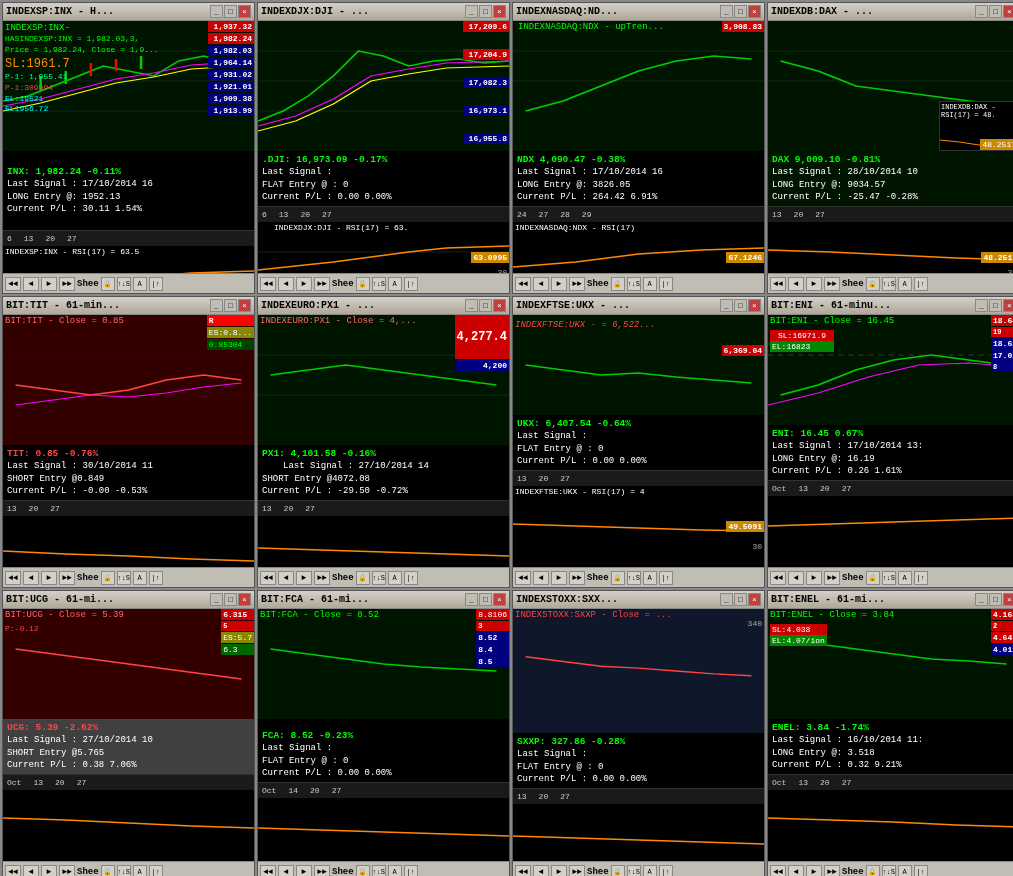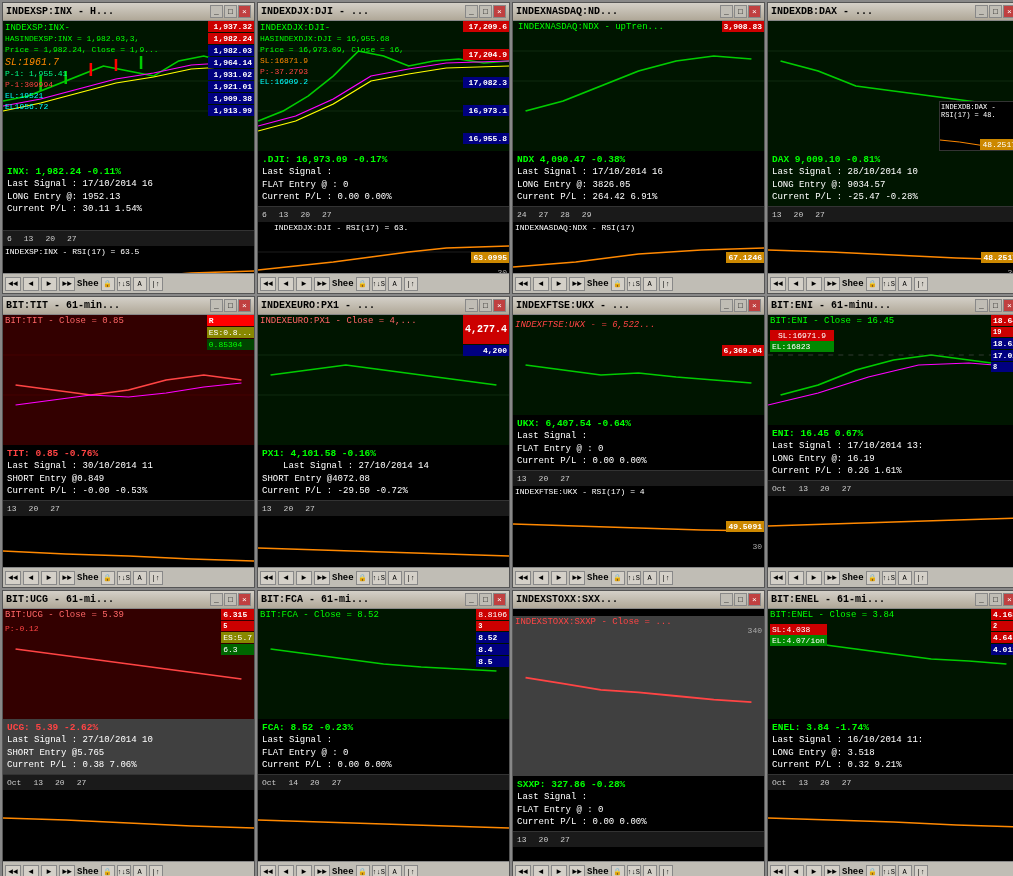--- a/index.html
+++ b/index.html
@@ -156,21 +156,21 @@
     </div>
     <div class="panel-body">
       <div class="chart-container">
 
         <div style="background:#001500; height:130px; position:relative; overflow:hidden;">
 
           <div style="position:absolute;top:0;left:0;z-index:5;font-size:9px;line-height:1.35;padding:1px 2px;">
             <div style="color:#00ff00;">INDEXSP:INX-</div>
             <div style="color:#00ff00;font-size:8px;">HASINDEXSP:INX = 1,982.03,3,</div>
             <div style="color:#00ff00;font-size:8px;">Price = 1,982.24, Close = 1,9...</div>
-            <div style="color:#fff;font-size:10px;font-style:italic;">
+            <div style="color:#fff;font-size:12px;">
               <span style="color:#ff8800;">SL:1961.7</span>
             </div>
             <div style="color:#00ff88;font-size:8px;">P-1: 1,955.41</div>
             <div style="color:#ff4444;font-size:8px;">P-1:309994</div>
             <div style="color:#00ffff;font-size:8px;">EL:19521</div>
             <div style="color:#00ffff;font-size:8px;">EL1956.72</div>
           </div>
 
           <div style="position:absolute;right:0;top:0;display:flex;flex-direction:column;gap:1px;z-index:10;">
             <div style="background:#cc0000;color:#fff;font-size:8px;padding:1px 2px;font-weight:bold;min-width:46px;text-align:right;">1,937.32</div>
@@ -248,28 +248,20 @@
       <span class="panel-titlebar-text">INDEXDJX:DJI - ...</span>
       <div class="titlebar-buttons">
         <div class="titlebar-btn">_</div>
         <div class="titlebar-btn">□</div>
         <div class="titlebar-btn" style="background:#c04040;color:#fff;">×</div>
       </div>
     </div>
     <div class="panel-body">
       <div class="chart-container">
         <div style="background:#001500;height:130px;position:relative;overflow:hidden;">
-          <div style="position:absolute;top:0;left:0;z-index:5;font-size:9px;line-height:1.35;padding:1px 2px;">
-            <div style="color:#00ff00;">INDEXDJX:DJI-</div>
-            <div style="color:#00ff00;font-size:8px;">HASINDEXDJX:DJI = 16,955.68</div>
-            <div style="color:#00ff00;font-size:8px;">Price = 16,973.09, Close = 16,</div>
-            <div style="color:#ff8800;font-size:8px;">SL:16871.9</div>
-            <div style="color:#ff4444;font-size:8px;">P:-37.2793</div>
-            <div style="color:#00ffff;font-size:8px;">EL:16909.2</div>
-          </div>
           <div style="position:absolute;right:0;top:0;display:flex;flex-direction:column;gap:17px;z-index:10;">
             <div style="background:#cc0000;color:#fff;font-size:8px;padding:1px 2px;font-weight:bold;min-width:46px;text-align:right;">17,209.6</div>
             <div style="background:#cc0000;color:#fff;font-size:8px;padding:1px 2px;font-weight:bold;min-width:46px;text-align:right;">17,204.9</div>
             <div style="background:#000080;color:#fff;font-size:8px;padding:1px 2px;font-weight:bold;min-width:46px;text-align:right;">17,082.3</div>
             <div style="background:#000080;color:#fff;font-size:8px;padding:1px 2px;font-weight:bold;min-width:46px;text-align:right;">16,973.1</div>
             <div style="background:#000080;color:#fff;font-size:8px;padding:1px 2px;font-weight:bold;min-width:46px;text-align:right;">16,955.8</div>
             <div style="background:#000080;color:#fff;font-size:8px;padding:1px 2px;font-weight:bold;min-width:46px;text-align:right;">16,825.2</div>
             <div style="background:#000080;color:#fff;font-size:8px;padding:1px 2px;font-weight:bold;min-width:46px;text-align:right;">16,468.1</div>
           </div>
           <svg class="chart-svg" viewBox="0 0 200 130" preserveAspectRatio="none">
@@ -502,21 +494,21 @@
         <div class="titlebar-btn">_</div>
         <div class="titlebar-btn">□</div>
         <div class="titlebar-btn" style="background:#c04040;color:#fff;">×</div>
       </div>
     </div>
     <div class="panel-body">
       <div class="chart-container">
         <div style="background:#001500;height:130px;position:relative;overflow:hidden;">
           <div style="position:absolute;top:0;left:0;z-index:5;font-size:9px;color:#ff6666;padding:1px 2px;">INDEXEURO:PX1 - Close = 4,...</div>
           <div style="position:absolute;right:0;top:0;display:flex;flex-direction:column;gap:1px;z-index:10;">
-            <div style="background:#cc0000;color:#fff;font-size:10px;padding:9px 2px;font-weight:bold;min-width:40px;text-align:right;">4,277.4</div>
+            <div style="background:#cc0000;color:#fff;font-size:12px;padding:15px 2px;font-weight:bold;min-width:40px;text-align:right;">4,277.4</div>
             <div style="background:#000080;color:#fff;font-size:8px;padding:1px 2px;font-weight:bold;min-width:40px;text-align:right;">4,200</div>
           </div>
           <svg class="chart-svg" viewBox="0 0 200 130" preserveAspectRatio="none">
             <line x1="0" y1="40" x2="200" y2="40" stroke="#1a3a1a" stroke-width="0.5"></line>
             <line x1="0" y1="80" x2="200" y2="80" stroke="#1a3a1a" stroke-width="0.5"></line>
             <polyline points="10,60 40,55 70,50 100,55 130,60 160,65 190,70" fill="none" stroke="#00cc00" stroke-width="1.5"></polyline>
           </svg>
         </div>
         <div class="info-block" style="background:#000;padding:2px 4px;">
           <div style="color:#00ff00;font-size:9.5px;font-weight:bold;">PX1:  4,101.58 -0.16%</div>
@@ -746,21 +738,21 @@
             <div style="background:#cc0000;color:#fff;font-size:8px;padding:1px 2px;font-weight:normal;">8.8106</div>
             <div style="background:#cc0000;color:#fff;font-size:7px;padding:1px 2px;font-weight:bold;">3</div>
             <div style="background:#000080;color:#fff;font-size:8px;padding:1px 2px;font-weight:bold;">8.52</div>
             <div style="background:#000080;color:#fff;font-size:8px;padding:1px 2px;font-weight:bold;">8.4</div>
             <div style="background:#000080;color:#fff;font-size:8px;padding:1px 2px;font-weight:bold;">8.5</div>
           </div>
           <svg class="chart-svg" viewBox="0 0 200 110" preserveAspectRatio="none">
             <polyline points="10,40 40,45 70,50 100,55 130,58 160,60 190,62" fill="none" stroke="#00cc00" stroke-width="1.5"></polyline>
           </svg>
         </div>
-        <div class="info-block" style="background:#000;padding:2px 4px;">
+        <div class="info-block" style="background:#000;padding:2px 4px;margin-top:8px;">
           <div style="color:#00ff00;font-size:9.5px;font-weight:bold;">FCA:  8.52 -0.23%</div>
           <div style="color:#fff;font-size:9px;">Last Signal  :</div>
           <div style="color:#fff;font-size:9px;">FLAT Entry @ : 0</div>
           <div style="color:#fff;font-size:9px;">Current P/L : 0.00 0.00%</div>
         </div>
         <div class="axis-bar">
           <div class="axis-labels">
             <span>Oct</span>
               <span>14</span>
               <span>20</span>
@@ -791,21 +783,21 @@
     <div class="panel-titlebar">
       <span class="panel-titlebar-text">INDEXSTOXX:SXX...</span>
       <div class="titlebar-buttons">
         <div class="titlebar-btn">_</div>
         <div class="titlebar-btn">□</div>
         <div class="titlebar-btn" style="background:#c04040;color:#fff;">×</div>
       </div>
     </div>
     <div class="panel-body">
       <div class="chart-container">
-        <div style="background:#404040;height:160px;position:relative;overflow:hidden;margin-top:7px;">
+        <div style="background:#0f172a;height:124px;position:relative;overflow:hidden;">
           <div style="position:absolute;top:0;left:0;z-index:5;font-size:9px;color:#ff4444;padding:1px 2px;">INDEXSTOXX:SXXP - Close = ...</div>
           <div style="position:absolute;right:0;top:10px;color:#aaa;font-size:8px;padding-right:2px;">340</div>
           <svg class="chart-svg" viewBox="0 0 200 130" preserveAspectRatio="none">
             <polyline points="10,50 40,55 70,60 100,62 130,65 160,68 190,70" fill="none" stroke="#ff4444" stroke-width="1.5"></polyline>
           </svg>
         </div>
         <div class="info-block" style="background:#000;padding:2px 4px;">
           <div style="color:#00ff00;font-size:9.5px;font-weight:bold;">SXXP:  327.86 -0.28%</div>
           <div style="color:#fff;font-size:9px;">Last Signal  :</div>
           <div style="color:#fff;font-size:9px;">FLAT Entry @ : 0</div>

